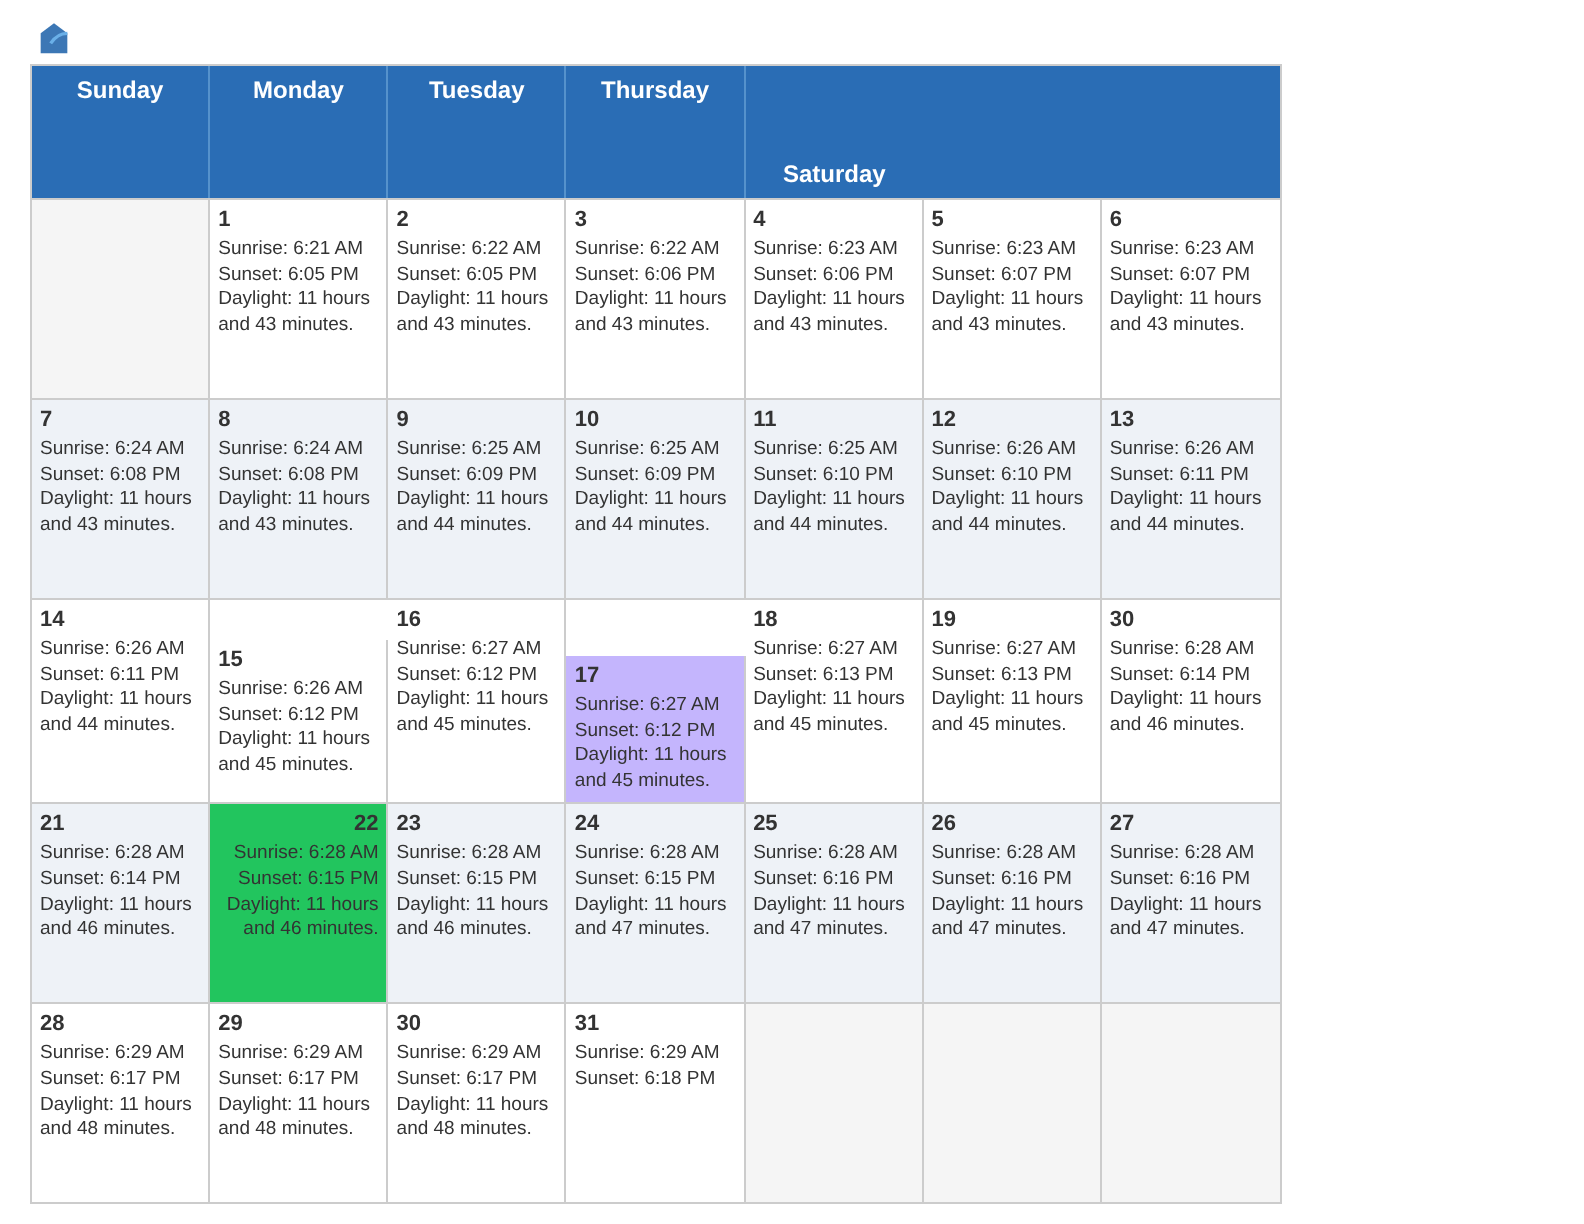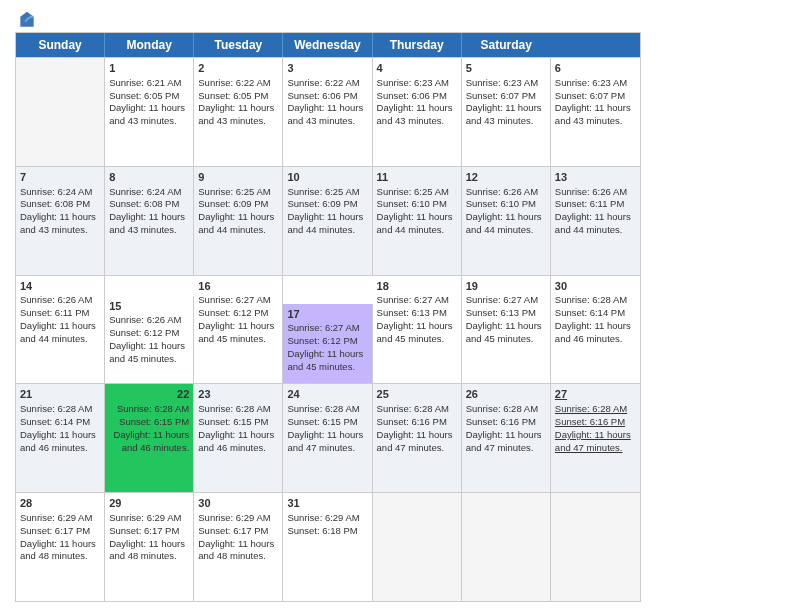--- a/index.html
+++ b/index.html
@@ -62,21 +62,21 @@
       background: #2a6db5;
     }
     .cal-header-cell {
       color: #fff;
       font-size: 12px;
       font-weight: bold;
       text-align: center;
       padding: 5px 2px;
       border-right: 1px solid #5592cc;
     }
-    .cal-header-cell:last-child { border-right: none; }
+    .cal-header-cell:last-child { border-right: none; margin-top: 42px; }
     .cal-body {
       flex: 1;
       display: flex;
       flex-direction: column;
     }
     .cal-week {
       display: grid;
       grid-template-columns: repeat(7, 1fr);
       flex: 1;
       border-top: 1px solid #ccc;
@@ -121,21 +121,20 @@
       <div class="month-title"></div>
       <div class="location-title"></div>
     </div>
   </div>
 
   <div class="calendar">
     <div class="cal-header-row" id="cal-header">
         <div class="cal-header-cell">Sunday</div>
         <div class="cal-header-cell">Monday</div>
         <div class="cal-header-cell">Tuesday</div>
-        <div class="cal-header-cell">Wednesday</div>
         <div class="cal-header-cell">Thursday</div>
         <div class="cal-header-cell">Saturday</div>
       </div>
     <div class="cal-body" id="cal-body">
         <div class="cal-week">
           <div class="cal-cell empty" style="background: rgb(245, 245, 245);"></div>
           <div class="cal-cell" style="background: rgb(255, 255, 255);">
         <span class="day-num">1</span>
         <span>Sunrise: 6:21 AM</span><br>
         <span>Sunset: 6:05 PM</span><br>
@@ -290,21 +289,21 @@
         <span>Sunrise: 6:28 AM</span><br>
         <span>Sunset: 6:16 PM</span><br>
         <span>Daylight: 11 hours and 47 minutes.</span>
       </div>
           <div class="cal-cell shaded" style="background: rgb(238, 242, 247);">
         <span class="day-num">26</span>
         <span>Sunrise: 6:28 AM</span><br>
         <span>Sunset: 6:16 PM</span><br>
         <span>Daylight: 11 hours and 47 minutes.</span>
       </div>
-          <div class="cal-cell shaded" style="background: rgb(238, 242, 247); text-decoration: underline;">
+          <div class="cal-cell shaded" style="background: rgb(238, 242, 247);">
         <span class="day-num">27</span>
         <span>Sunrise: 6:28 AM</span><br>
         <span>Sunset: 6:16 PM</span><br>
         <span>Daylight: 11 hours and 47 minutes.</span>
       </div>
         </div>
         <div class="cal-week">
           <div class="cal-cell" style="background: rgb(255, 255, 255);">
         <span class="day-num">28</span>
         <span>Sunrise: 6:29 AM</span><br>

